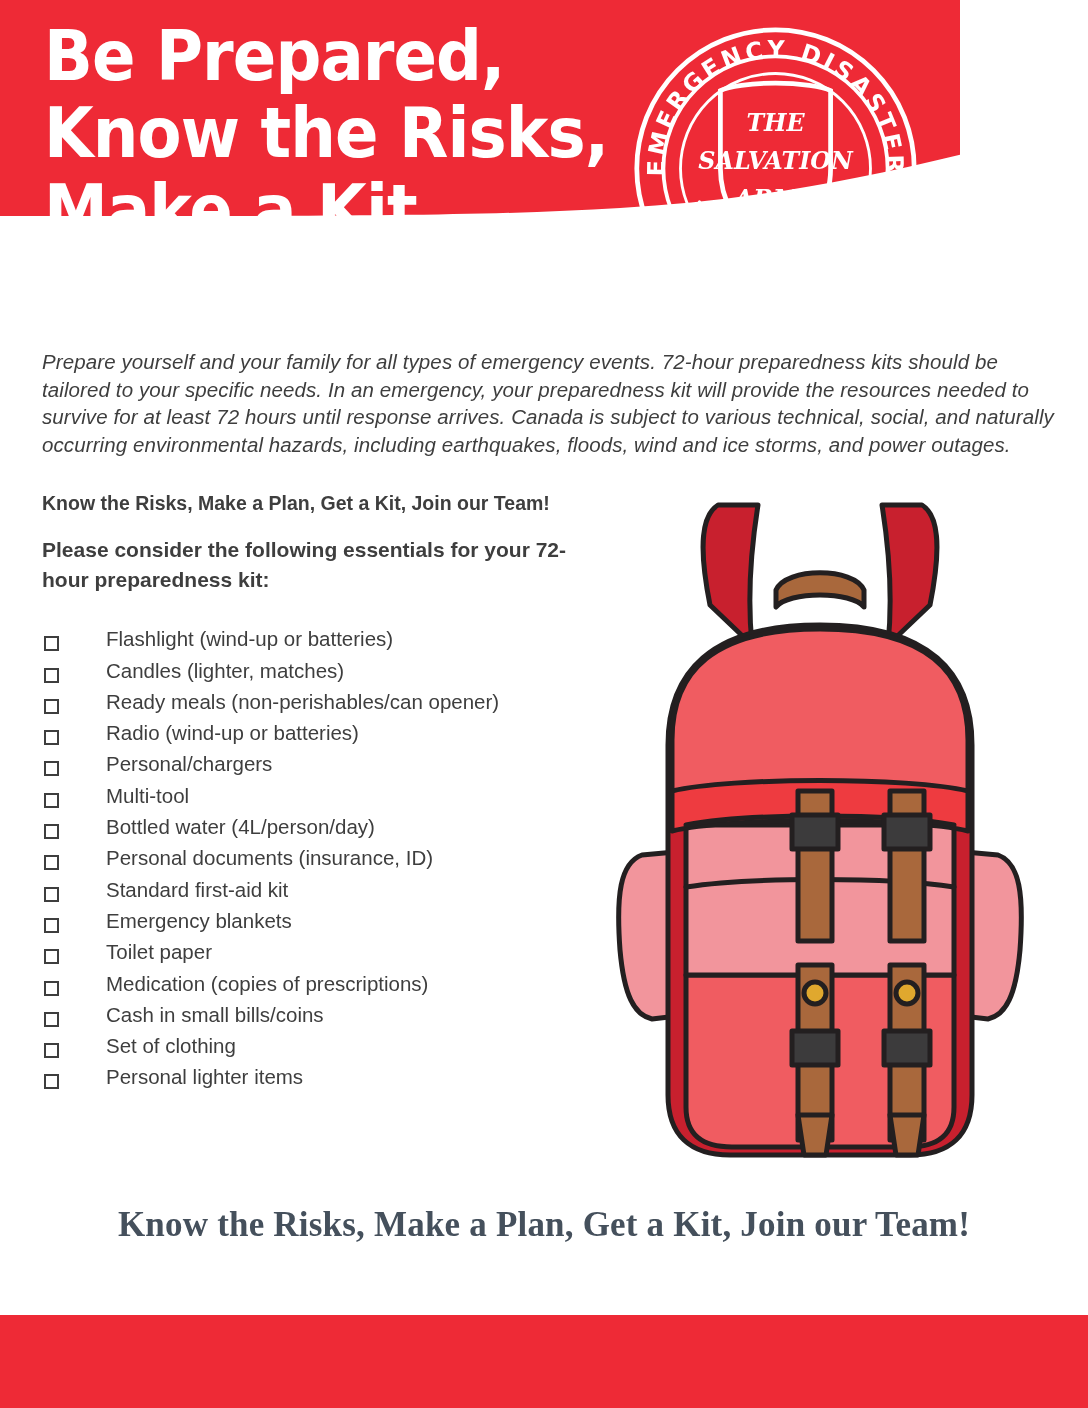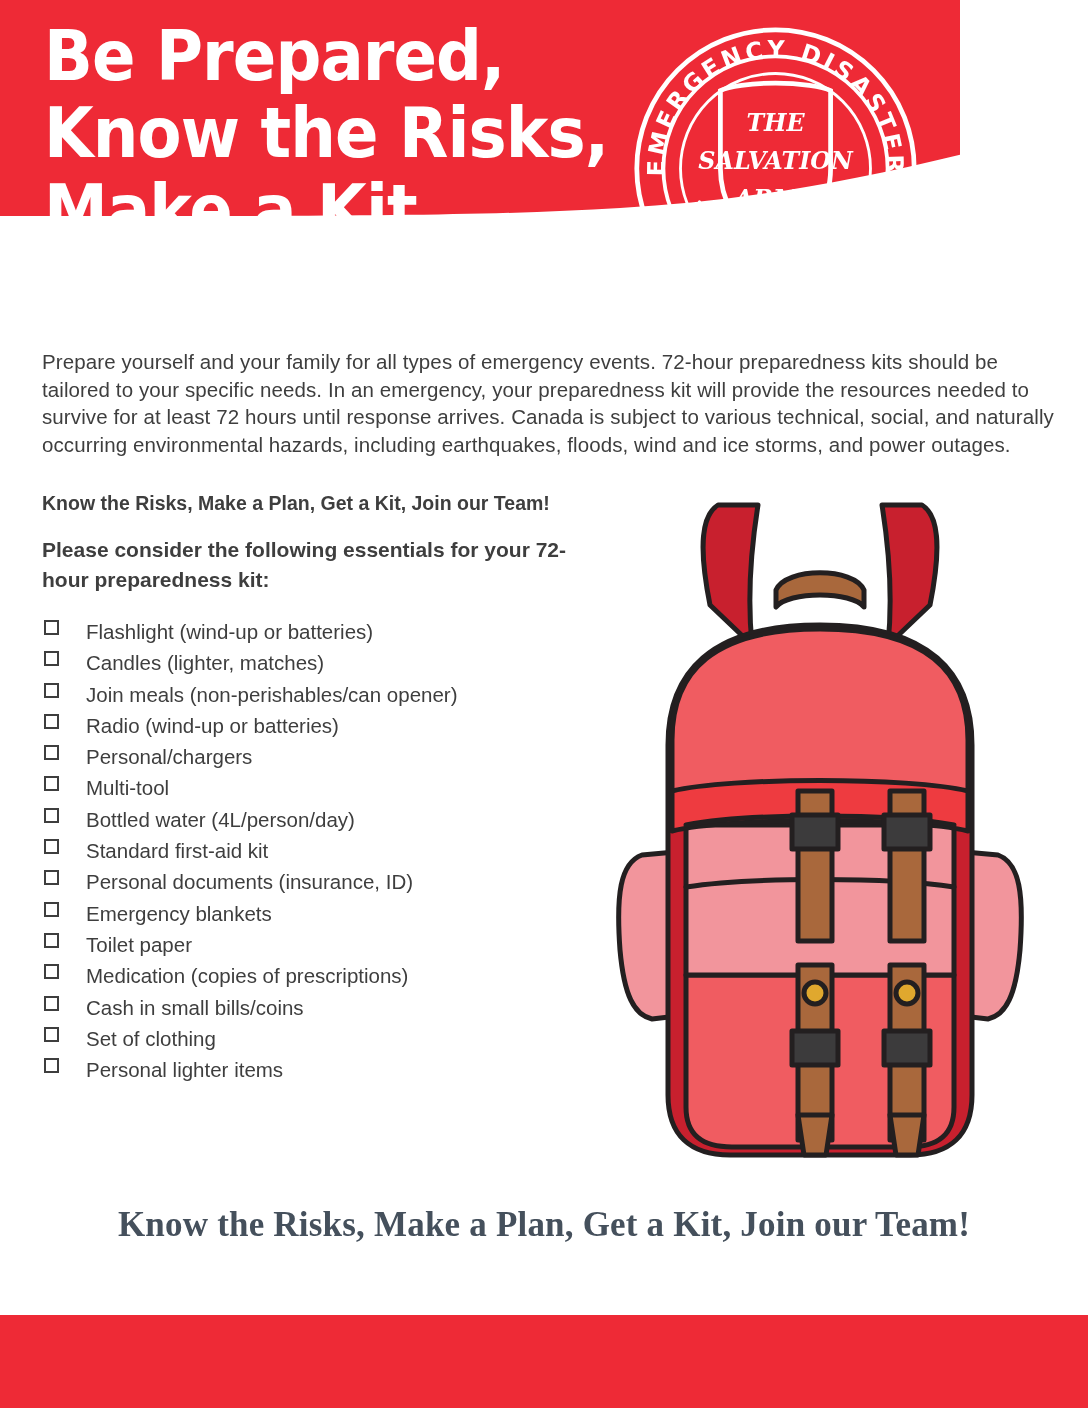--- a/index.html
+++ b/index.html
@@ -71,20 +71,21 @@
   
   .intro {
     position: absolute;
     left: 42px;
     top: 348px;
     width: 1012px;
     font-size: 20.5px;
     line-height: 27.5px;
     color: #3e3e3e;
     letter-spacing: 0.1px;
+    font-style: italic;
   }
   .tagline-bold {
     position: absolute;
     left: 42px;
     top: 492px;
     font-size: 19.5px;
     font-weight: bold;
     color: #3e3e3e;
   }
   .consider {
@@ -100,22 +101,23 @@
 
   
   .checklist {
     position: absolute;
     left: 42px;
     top: 620px;
     width: 580px;
   }
   .check-row {
     display: flex;
-    align-items: flex-start;
+    align-items: flex-end;
     height: 31.3px;
+    gap: 20px;
   }
   .checkbox {
     width: 15px;
     height: 15px;
     border: 2px solid #3e3e3e;
     box-sizing: border-box;
     flex: 0 0 auto;
     margin-left: 2px;
   }
   .check-label {
@@ -216,45 +218,45 @@
   <div class="check-row">
     <span class="checkbox"></span>
     <span class="check-label">Flashlight (wind-up or batteries)</span>
   </div>
   <div class="check-row">
     <span class="checkbox"></span>
     <span class="check-label">Candles (lighter, matches)</span>
   </div>
   <div class="check-row">
     <span class="checkbox"></span>
-    <span class="check-label">Join meals (non-perishables/can opener)</span>
+    <span class="check-label">Ready meals (non-perishables/can opener)</span>
   </div>
   <div class="check-row">
     <span class="checkbox"></span>
     <span class="check-label">Radio (wind-up or batteries)</span>
   </div>
   <div class="check-row">
     <span class="checkbox"></span>
     <span class="check-label">Personal/chargers</span>
   </div>
   <div class="check-row">
     <span class="checkbox"></span>
     <span class="check-label">Multi-tool</span>
   </div>
   <div class="check-row">
     <span class="checkbox"></span>
     <span class="check-label">Bottled water (4L/person/day)</span>
   </div>
   <div class="check-row">
     <span class="checkbox"></span>
+    <span class="check-label">Personal documents (insurance, ID)</span>
+  </div>
+  <div class="check-row">
+    <span class="checkbox"></span>
     <span class="check-label">Standard first-aid kit</span>
-  </div>
-  <div class="check-row">
-    <span class="checkbox"></span>
-    <span class="check-label">Personal documents (insurance, ID)</span>
   </div>
   <div class="check-row">
     <span class="checkbox"></span>
     <span class="check-label">Emergency blankets</span>
   </div>
   <div class="check-row">
     <span class="checkbox"></span>
     <span class="check-label">Toilet paper</span>
   </div>
   <div class="check-row">

